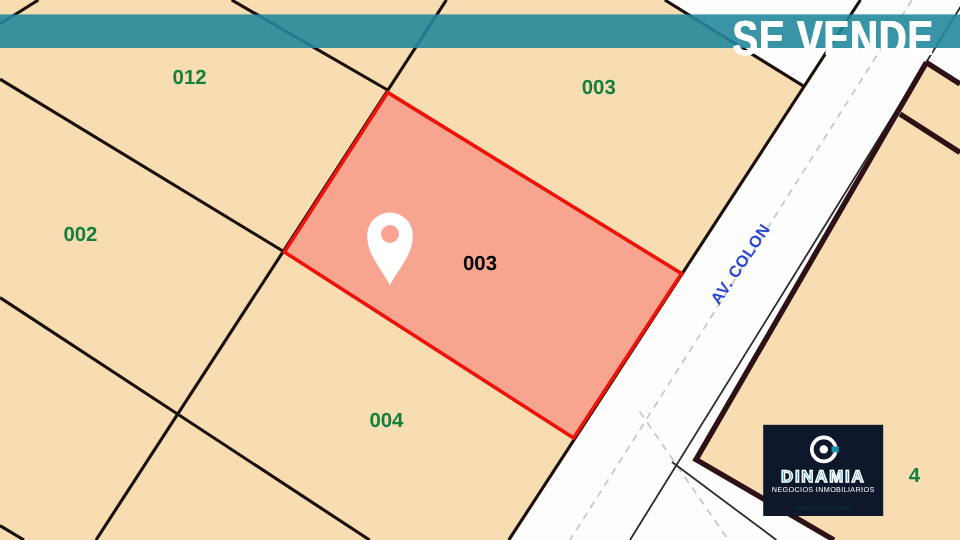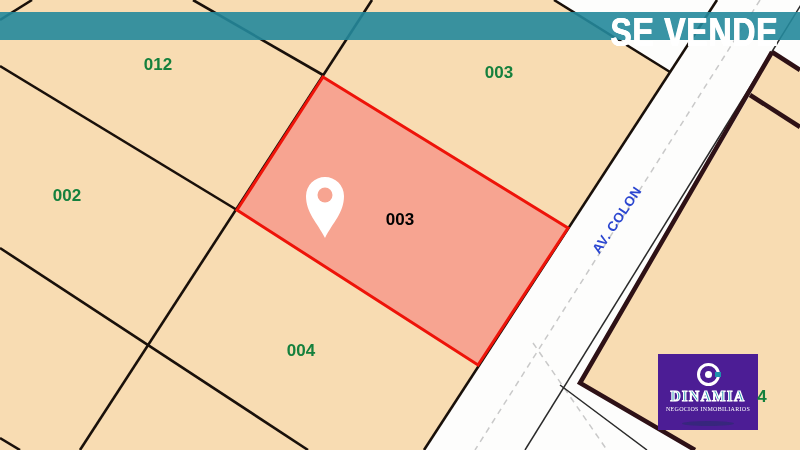--- a/index.html
+++ b/index.html
@@ -16,24 +16,24 @@
           text-shadow:0.6px 0 0 #fff,-0.6px 0 0 #fff;white-space:nowrap;}
 
   
   .plabel{position:absolute;transform:translate(-50%,-50%);
           color:#15803d;font-weight:700;font-size:17px;white-space:nowrap;}
   .street-label{position:absolute;transform:translate(-50%,-50%) rotate(-56deg);
           color:#2b46d0;font-weight:700;font-size:13.5px;letter-spacing:0.5px;
           white-space:nowrap;}
 
   
-  .logo{position:absolute;left:658px;top:354px;width:100px;height:76px;
-        background:#4c1d95;display:flex;flex-direction:column;
+  .logo{position:absolute;left:636px;top:354px;width:100px;height:76px;
+        background:#0f172a;display:flex;flex-direction:column;
         align-items:center;justify-content:flex-start;padding-top:9px;
-        box-sizing:border-box;font-family:Liberation Serif, serif;}
+        box-sizing:border-box;}
   .logo-icon{position:relative;width:17px;height:17px;border:3px solid #ffffff;
         border-radius:50%;margin-bottom:4px;}
   .logo-icon .dot{position:absolute;left:50%;top:50%;width:7px;height:7px;
         margin:-3.5px 0 0 -3.5px;background:#ffffff;border-radius:50%;}
   .logo-icon .notch{position:absolute;right:-4px;top:50%;margin-top:-2.5px;
         width:6px;height:5px;background:#1d93ac;}
   .logo-name{font-size:14px;font-weight:700;letter-spacing:1.5px;
         color:#1d93ac;-webkit-text-stroke:1.2px #ffffff;line-height:14px;}
   .logo-tagline{font-size:6px;font-weight:400;letter-spacing:0.3px;
         color:#ffffff;line-height:8px;margin-top:1px;}
@@ -88,21 +88,21 @@
   </svg>
 
   <div class="banner">
     <span class="banner-text">SE VENDE</span>
   </div>
 
   <div class="plabel" style="left:158px;top:65px;">012</div>
   <div class="plabel" style="left:499px;top:73px;">003</div>
   <div class="plabel" style="left:67px;top:196px;">002</div>
   <div class="plabel" style="left:400px;top:220px;color:#000000;">003</div>
-  <div class="plabel" style="left:301px;top:351px;">004</div>
+  <div class="plabel" style="left:322px;top:351px;">004</div>
 
   <div class="street-label" style="left:617px;top:220px;">AV. COLON</div>
 
   <div class="logo">
     <div class="logo-icon">
       <div class="dot"></div>
         <div class="notch"></div>
     </div>
     <div class="logo-name">DINAMIA</div>
     <div class="logo-tagline">NEGOCIOS INMOBILIARIOS</div>

